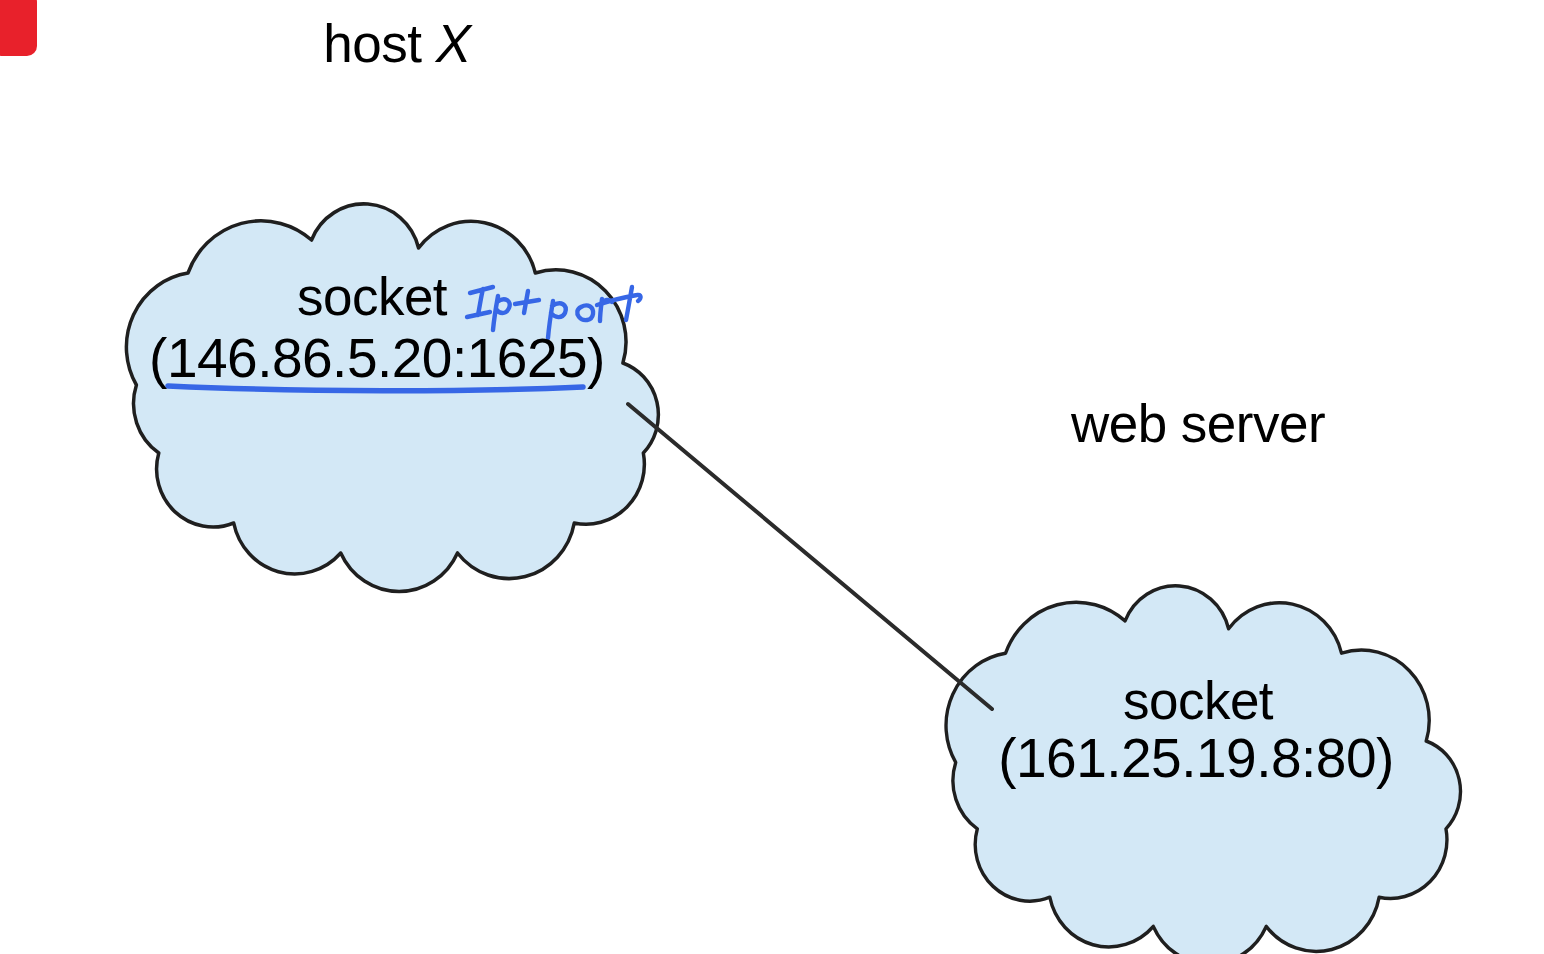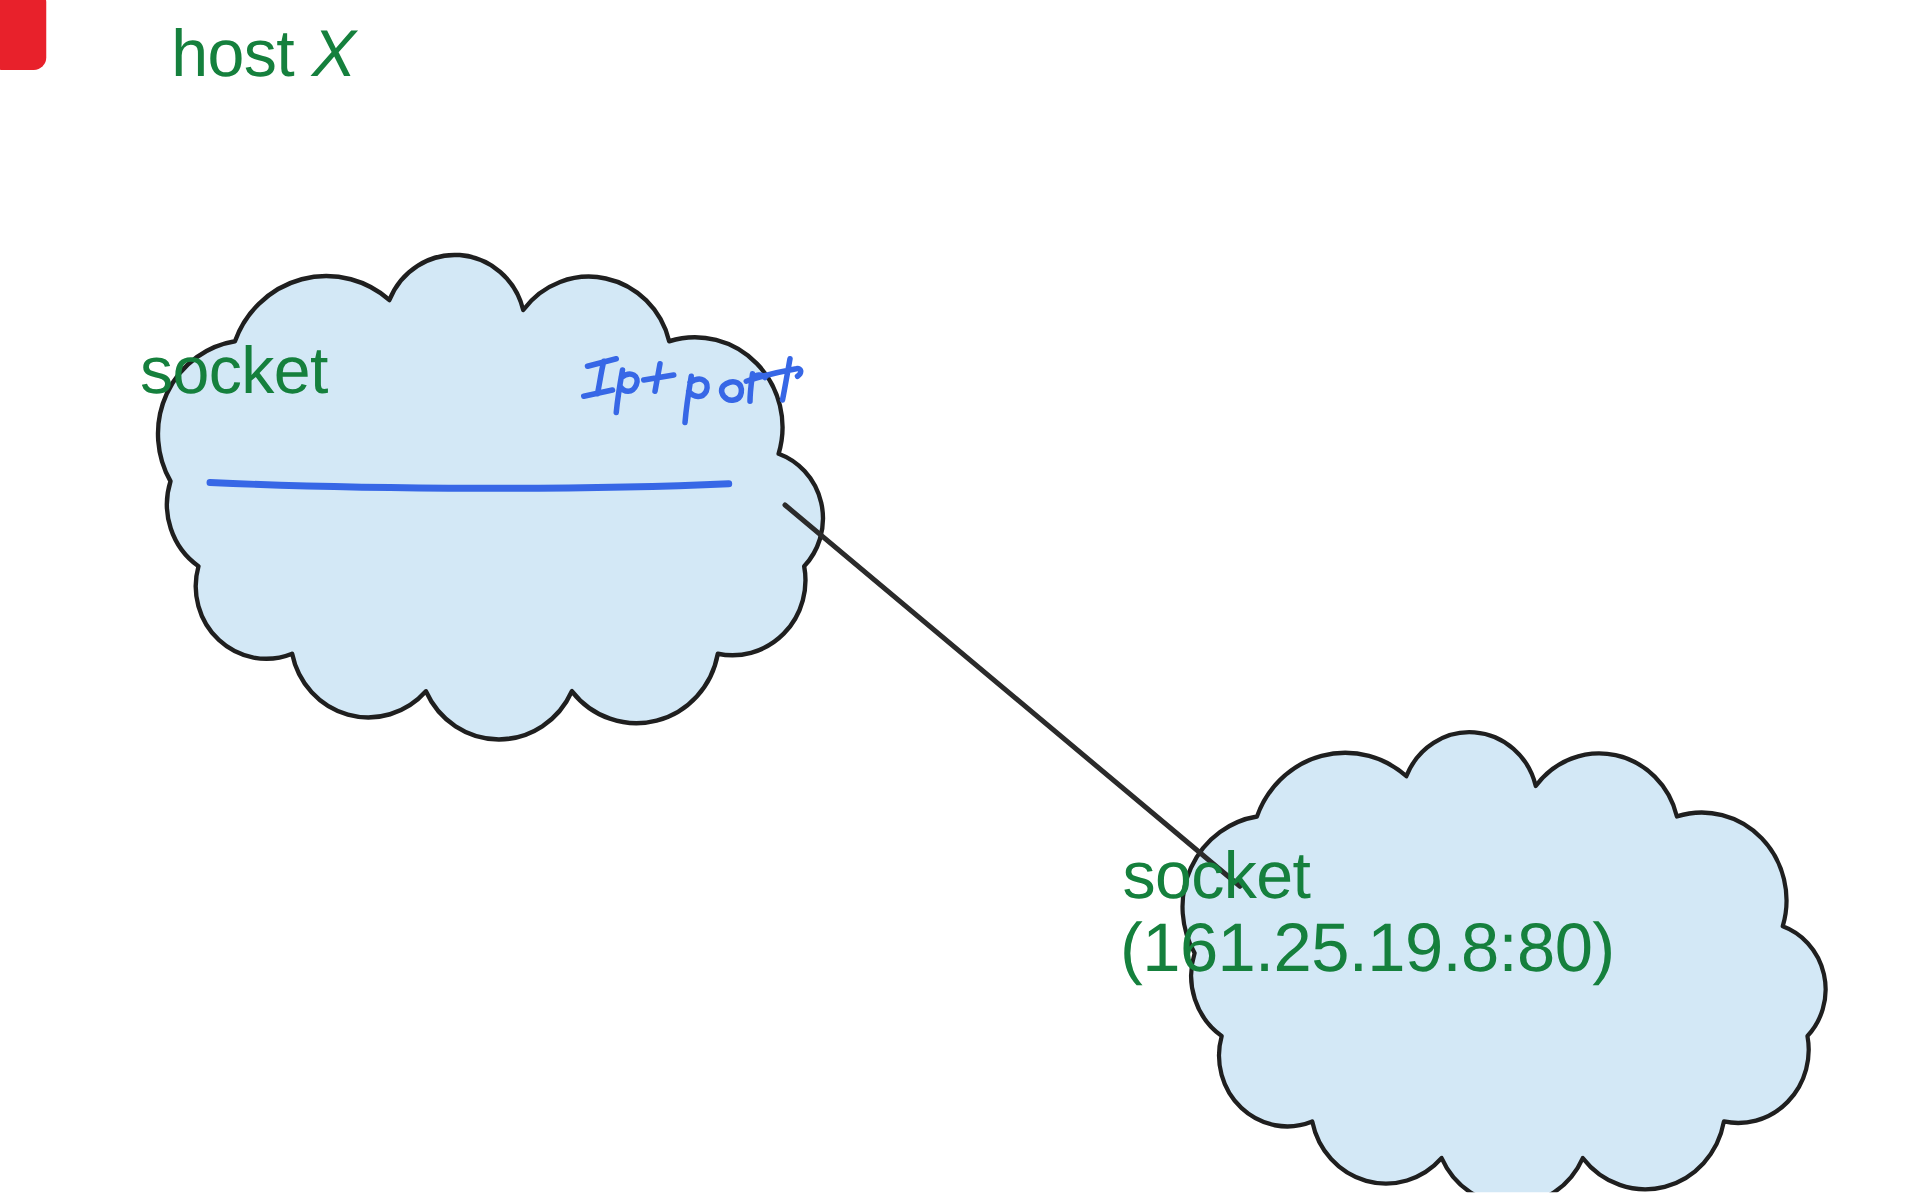--- a/index.html
+++ b/index.html
@@ -7,26 +7,26 @@
     position:relative;
     width:1544px;height:954px;
     background:#ffffff;
     overflow:hidden;
     font-family:"Liberation Sans","DejaVu Sans",sans-serif;
     color:#161616;
   }
   .diagram-svg{position:absolute;left:0;top:0;width:1544px;height:954px;}
   .label-block{
     position:absolute;
-    text-align:left;
+    text-align:center;
     line-height:57px;
     font-size:53px;
     letter-spacing:-0.5px;
     white-space:nowrap;
-    color:#15803d;
+    color:#000000;
   }
   .addr{font-size:55px;letter-spacing:-0.5px;}
   .var-italic{font-style:italic;}
   .red-marker{
     position:absolute;left:-8px;top:-8px;width:45px;height:64px;
     background:#e8212b;border-radius:10px;
   }
   .hand-ink{position:absolute;left:460px;top:275px;width:185px;height:75px;}
 </style>
 </head>
@@ -74,22 +74,26 @@
     <div>
       <span>host</span>
       <span> </span>
       <span class="var-italic">X</span>
     </div>
   </div>
 
   <div class="label-block" style="left:112px;top:268px;width:520px;">
     <span>socket</span>
   </div>
+  <div class="label-block addr" style="left:117px;top:330px;width:520px;">
+    <span>(146.86.5.20:1625)</span>
+  </div>
 
   <div class="label-block" style="left:898px;top:395px;width:600px;">
+    <div>web server</div>
   </div>
 
   <div class="label-block" style="left:898px;top:672px;width:600px;">
     <span>socket</span>
   </div>
   <div class="label-block addr" style="left:896px;top:730px;width:600px;">
     <span>(161.25.19.8:80)</span>
   </div>
 
   <div class="red-marker"></div>

